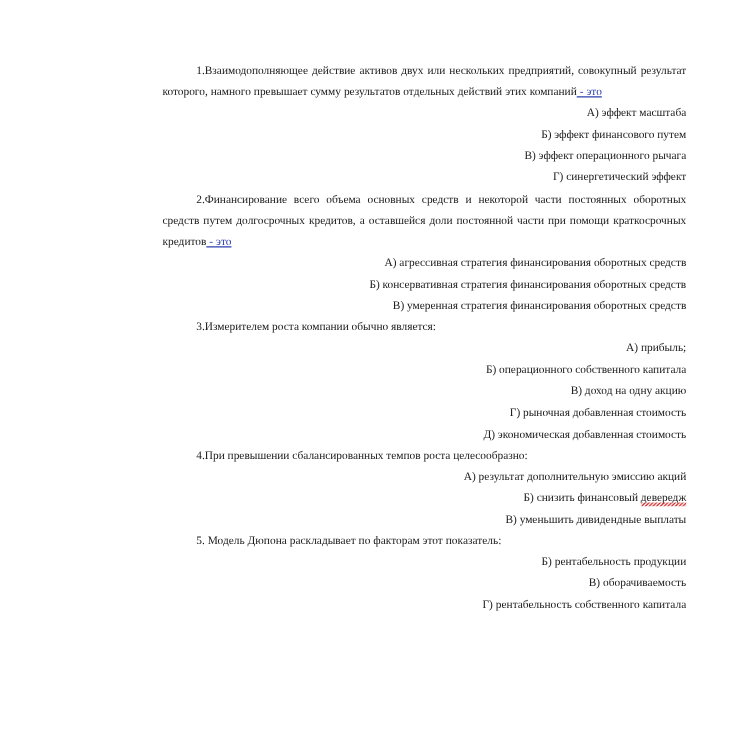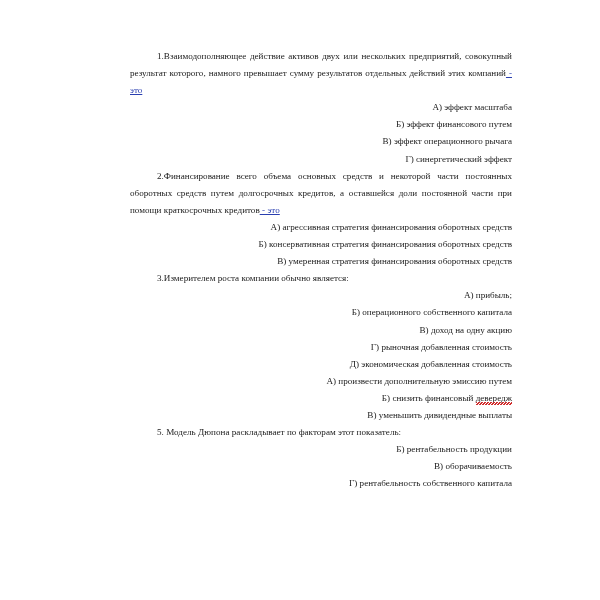--- a/index.html
+++ b/index.html
@@ -16,21 +16,21 @@
     color: #1a1a1a;
     -webkit-font-smoothing: antialiased;
   }
 
   #page {
     position: relative;
     width: 600px;
     height: 600px;
     background: #ffffff;
     box-sizing: border-box;
-    padding: 48px 88px 0 130px;
+    padding: 48px 51px 0 130px;
   }
 
   .doc-body {
     font-size: 9.1px;
     line-height: 17.1px;
   }
 
   
   p.q-stem {
     margin: 0;
@@ -111,21 +111,22 @@
     <p class="line">Б) консервативная стратегия финансирования оборотных средств</p>
     <p class="line">В) умеренная стратегия финансирования оборотных средств</p>
 
     <p class="q-inline">3.Измерителем роста компании обычно является:</p>
     <p class="line">А) прибыль;</p>
     <p class="line">Б) операционного собственного капитала</p>
     <p class="line">В) доход на одну акцию</p>
     <p class="line">Г) рыночная добавленная стоимость</p>
     <p class="line">Д) экономическая добавленная стоимость</p>
 
-    <p class="line">А) произвести дополнительную эмиссию путем</p>
+    <p class="q-inline">4.При превышении сбалансированных темпов роста целесообразно:</p>
+    <p class="line">А) результат дополнительную эмиссию акций</p>
     <p class="line"><span>Б) снизить финансовый </span><span class="misspelled">девередж</span></p>
     <p class="line">В) уменьшить дивидендные выплаты</p>
 
     <p class="q-inline q5">5. Модель Дюпона раскладывает по факторам этот показатель:</p>
     <p class="line q5">Б) рентабельность продукции</p>
     <p class="line q5">В) оборачиваемость</p>
     <p class="line q5">Г) рентабельность собственного капитала</p>
 
   </div>
 </div>

